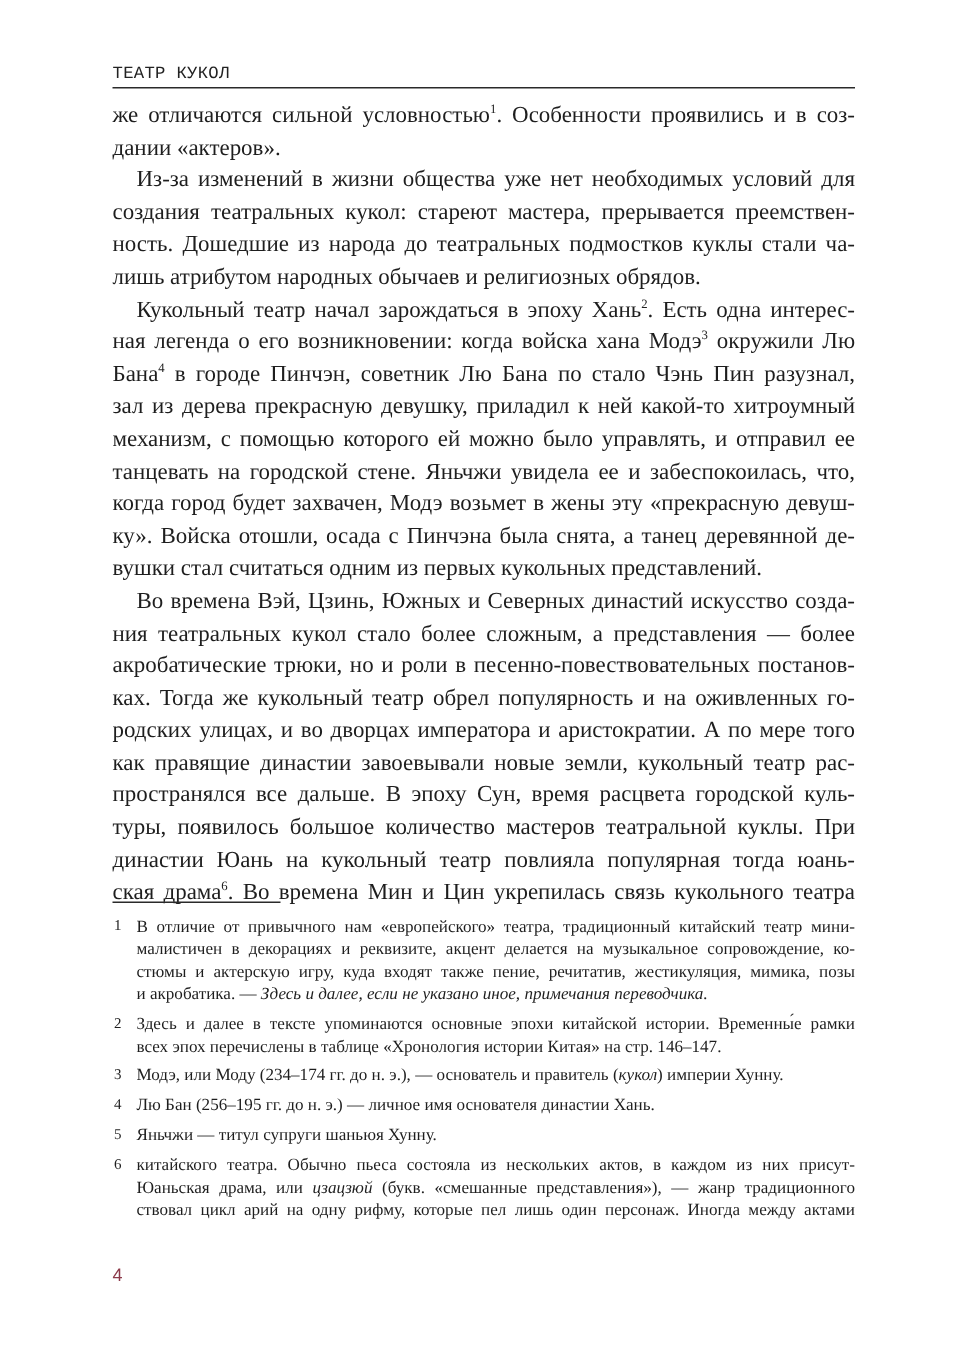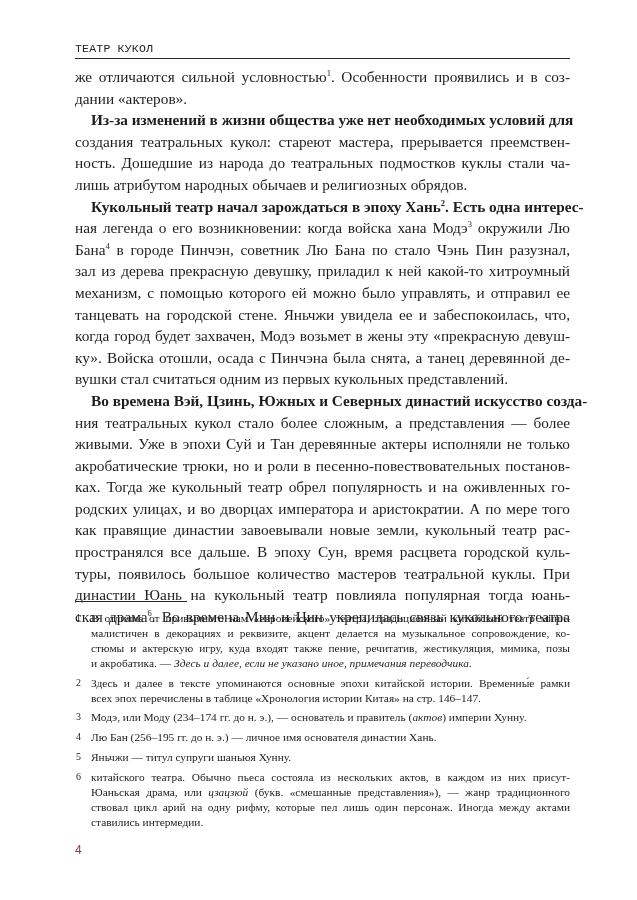--- a/index.html
+++ b/index.html
@@ -5,21 +5,21 @@
   html, body { margin: 0; padding: 0; background: #ffffff; }
   body { width: 637px; height: 900px; position: relative; overflow: hidden;
          font-family: "DejaVu Serif", "Liberation Serif", serif; color: #1e1e1e; }
   .header { position: absolute; left: 75px; top: 37px; width: 495px;
             border-bottom: 1px solid #2a2a2a; padding-bottom: 2px; }
   .header-title { font-family: Liberation Mono, monospace; font-size: 11.5px; letter-spacing: 0.2px; color: #222; }
   .body-text { position: absolute; left: 75px; top: 66px; width: 495px;
                font-family: "Liberation Serif", serif; font-size: 15.3px; line-height: 21.6px; text-align: justify; }
   .line { display: block; white-space: nowrap; text-align-last: justify; text-align: justify; }
   .line.last { text-align-last: left; }
-  .indent { padding-left: 16px; font-weight: bold; }
+  .indent { padding-left: 16px; }
   sup { font-size: 8.5px; line-height: 0; vertical-align: 6px; }
   .fn-rule { position: absolute; left: 75px; top: 601px; width: 112px; border-top: 1px solid #2a2a2a; }
   .footnotes { position: absolute; left: 75px; top: 611px; width: 495px;
                font-family: "Liberation Serif", serif; font-size: 11.4px; line-height: 14.9px; }
   .fn { position: relative; padding-left: 16px; margin-bottom: 5px; }
   .fn-num { position: absolute; left: 1px; top: 0; font-size: 10px; }
   .fn-line { display: block; white-space: nowrap; text-align: justify; text-align-last: justify; }
   .fn-line.last { text-align-last: left; }
   i { font-style: italic; }
   .page-number { position: absolute; left: 75px; top: 843px; font-family: "Liberation Sans", sans-serif;
@@ -50,21 +50,20 @@
     <span class="line">зал из дерева прекрасную девушку, приладил к ней какой-то хитроумный</span>
     <span class="line">механизм, с помощью которого ей можно было управлять, и отправил ее</span>
     <span class="line">танцевать на городской стене. Яньчжи увидела ее и забеспокоилась, что,</span>
     <span class="line">когда город будет захвачен, Модэ возьмет в жены эту «прекрасную девуш-</span>
     <span class="line">ку». Войска отошли, осада с Пинчэна была снята, а танец деревянной де-</span>
     <span class="line last">вушки стал считаться одним из первых кукольных представлений.</span>
   </div>
   <div>
     <span class="line indent">Во времена Вэй, Цзинь, Южных и Северных династий искусство созда-</span>
     <span class="line">ния театральных кукол стало более сложным, а представления — более</span>
-    <span class="line">живыми. Уже в эпохи Суй и Тан деревянные актеры исполняли не только</span>
     <span class="line">акробатические трюки, но и роли в песенно-повествовательных постанов-</span>
     <span class="line">ках. Тогда же кукольный театр обрел популярность и на оживленных го-</span>
     <span class="line">родских улицах, и во дворцах императора и аристократии. А по мере того</span>
     <span class="line">как правящие династии завоевывали новые земли, кукольный театр рас-</span>
     <span class="line">пространялся все дальше. В эпоху Сун, время расцвета городской куль-</span>
     <span class="line">туры, появилось большое количество мастеров театральной куклы. При</span>
     <span class="line">династии Юань на кукольный театр повлияла популярная тогда юань-</span>
     <span class="line"><span>ская драма</span><sup>6</sup><span>. Во времена Мин и Цин укрепилась связь кукольного театра</span></span>
   </div>
 </div>
@@ -79,32 +78,31 @@
     <span class="fn-line">стюмы и актерскую игру, куда входят также пение, речитатив, жестикуляция, мимика, позы</span>
     <span class="fn-line last"><span>и акробатика. — </span><i>Здесь и далее, если не указано иное, примечания переводчика.</i></span>
   </div>
   <div class="fn">
     <span class="fn-num">2</span>
     <span class="fn-line">Здесь и далее в тексте упоминаются основные эпохи китайской истории. Временны́е рамки</span>
     <span class="fn-line last">всех эпох перечислены в таблице «Хронология истории Китая» на стр. 146–147.</span>
   </div>
   <div class="fn">
     <span class="fn-num">3</span>
-    <span class="fn-line last"><span>Модэ, или Моду (234–174 гг. до н. э.), — основатель и правитель (</span><i>актов</i><span>) империи Хунну.</span></span>
+    <span class="fn-line last"><span>Модэ, или Моду (234–174 гг. до н. э.), — основатель и правитель (</span><i>кукол</i><span>) империи Хунну.</span></span>
   </div>
   <div class="fn">
     <span class="fn-num">4</span>
     <span class="fn-line last">Лю Бан (256–195 гг. до н. э.) — личное имя основателя династии Хань.</span>
   </div>
   <div class="fn">
     <span class="fn-num">5</span>
     <span class="fn-line last">Яньчжи — титул супруги шаньюя Хунну.</span>
   </div>
   <div class="fn">
     <span class="fn-num">6</span>
     <span class="fn-line">китайского театра. Обычно пьеса состояла из нескольких актов, в каждом из них присут-</span>
     <span class="fn-line"><span>Юаньская драма, или </span><i>цзацзюй</i><span> (букв. «смешанные представления»), — жанр традиционного</span></span>
     <span class="fn-line">ствовал цикл арий на одну рифму, которые пел лишь один персонаж. Иногда между актами</span>
-    <span class="fn-line last">ставились интермедии.</span>
   </div>
 </div>
 
 <div class="page-number">4</div>
 
 </body></html>

